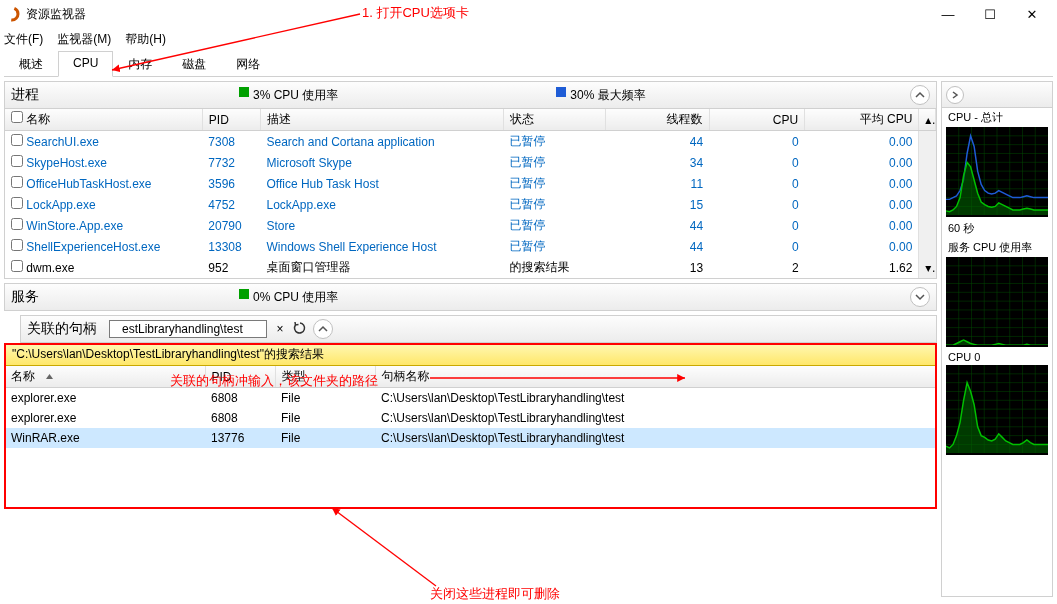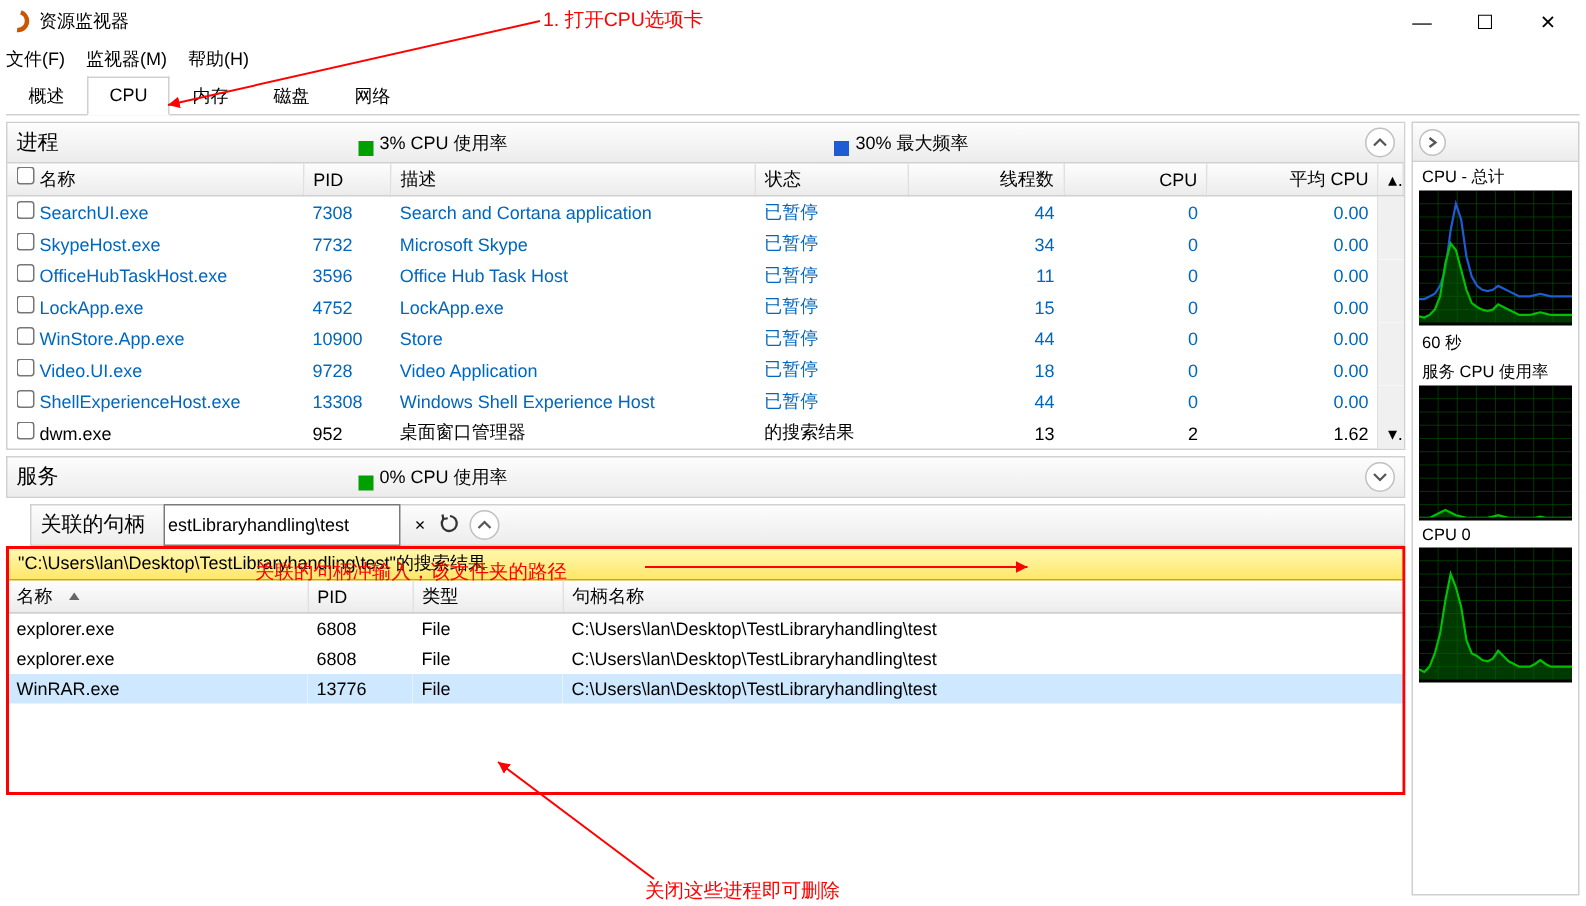--- a/index.html
+++ b/index.html
@@ -27,41 +27,41 @@
 
 
 .main { display:flex; height: calc(604px - 28px - 22px - 26px - 4px); padding: 4px; gap:4px; }
 .left { flex:1; display:flex; flex-direction:column; gap:4px; overflow:hidden; }
 .right { width: 112px; display:flex; flex-direction:column; gap:0px; border:1px solid #d0d0d0; overflow:hidden; }
 
 
 .panel-header { height: 28px; border:1px solid #d0d0d0; background: linear-gradient(#fdfdfd,#ececec); display:flex; align-items:center; padding:0 6px; gap:10px; }
 .panel-header .title { font-size: 14px; font-weight: normal; }
 .panel-header .spacer { flex:1; }
-.panel-header .stat { display:flex; align-items:flex-end; gap:4px; }
+.panel-header .stat { display:flex; align-items:flex-start; gap:4px; }
 .chevron { width:20px; height:20px; border:1px solid #c0c0c0; border-radius:50%; display:flex; align-items:center; justify-content:center; background:#fff; }
 .swatch { width:10px; height:10px; display:inline-block; }
 
 
 .tablewrap { border:1px solid #d0d0d0; border-top:none; position:relative; }
 .tbl { width:100%; border-collapse:collapse; table-layout:fixed; }
 .tbl th, .tbl td { text-align:left; padding:2px 6px; height:20px; white-space:nowrap; overflow:hidden; text-overflow:ellipsis; }
 .tbl th { background: linear-gradient(#fdfdfd,#ececec); border-right:1px solid #e0e0e0; border-bottom:1px solid #d0d0d0; font-weight:normal; }
 .tbl td { border-bottom: none; }
 .blue { color:#0067c0; }
 .tbl .num { text-align:right; }
 .tbl th.num { text-align:right; }
 .tbl tr.selected td { background:#cde8ff; }
 .scrollcol { width:16px; padding:0; background:#f0f0f0; border-left:1px solid #e0e0e0; }
 
 .searchbar { background:linear-gradient(#fff8b3,#ffe76a); border:1px solid #c9a800; padding:2px 6px; }
 .red-border { outline: 2px solid #f00; outline-offset: -2px; }
 
 .handles-header { height:28px; border:1px solid #d0d0d0; border-top:none; background:linear-gradient(#fdfdfd,#ececec); display:flex; align-items:center; padding:0 6px; gap:6px; }
-.handles-header input { width:158px; height:28px; border:1px solid #7a7a7a; padding:0 2px; }
+.handles-header input { width:158px; height:18px; border:1px solid #7a7a7a; padding:0 12px; }
 .clearx { width:14px; text-align:center; cursor:pointer; }
 .refresh { width:14px; text-align:center; }
 
 
 .rhdr { height: 26px; border-bottom:1px solid #d0d0d0; background:linear-gradient(#fdfdfd,#ececec); display:flex; align-items:center; padding:0 4px; }
 .rlabel { padding: 2px 6px; font-size:11px; }
 .graph { height: 90px; background:#000; margin:0 4px 2px 4px; position:relative; overflow:hidden; }
 .graph svg { position:absolute; inset:0; }
 
 .arrow-svg { position:absolute; pointer-events:none; z-index:50; }
@@ -191,34 +191,24 @@
                 <td class="blue">4752</td>
                 <td class="blue">LockApp.exe</td>
                 <td class="blue">已暂停</td>
                 <td class="num blue">15</td>
                 <td class="num blue">0</td>
                 <td class="num blue">0.00</td>
                 <td class="scrollcol"></td>
               </tr>
               <tr>
                 <td class="blue"><input type="checkbox" style=""> WinStore.App.exe</td>
-                <td class="blue">10900</td>
+                <td class="blue">20790</td>
                 <td class="blue">Store</td>
                 <td class="blue">已暂停</td>
                 <td class="num blue">44</td>
-                <td class="num blue">0</td>
-                <td class="num blue">0.00</td>
-                <td class="scrollcol"></td>
-              </tr>
-              <tr>
-                <td class="blue"><input type="checkbox" style=""> Video.UI.exe</td>
-                <td class="blue">9728</td>
-                <td class="blue">Video Application</td>
-                <td class="blue">已暂停</td>
-                <td class="num blue">18</td>
                 <td class="num blue">0</td>
                 <td class="num blue">0.00</td>
                 <td class="scrollcol"></td>
               </tr>
               <tr>
                 <td class="blue"><input type="checkbox" style=""> ShellExperienceHost.exe</td>
                 <td class="blue">13308</td>
                 <td class="blue">Windows Shell Experience Host</td>
                 <td class="blue">已暂停</td>
                 <td class="num blue">44</td>

